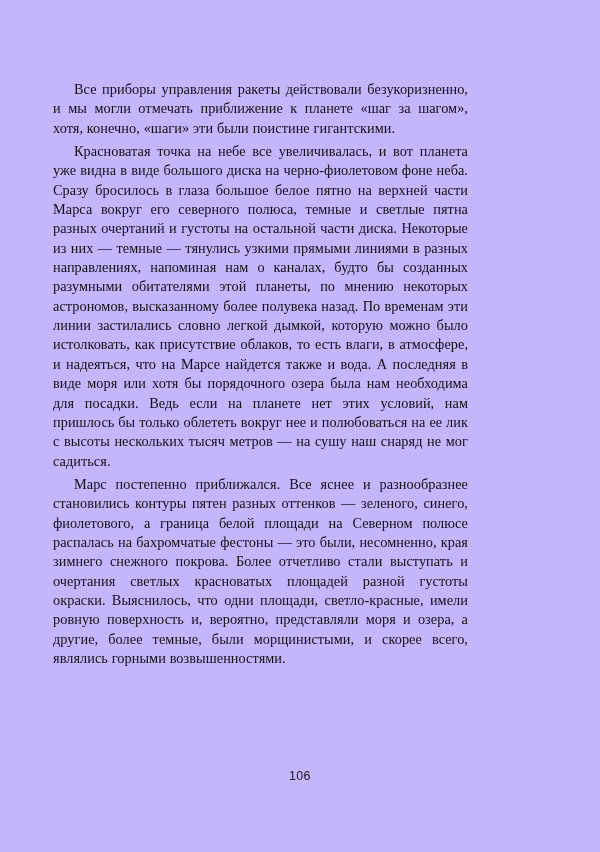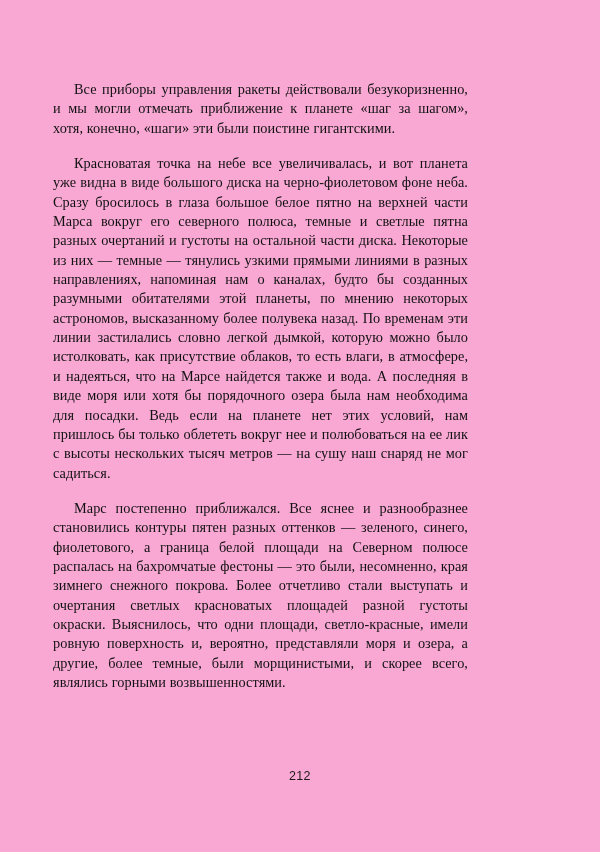--- a/index.html
+++ b/index.html
@@ -14,21 +14,21 @@
     position: relative;
     overflow: hidden;
     font-family: "Liberation Serif", "DejaVu Serif", serif;
     color: #111111;
     -webkit-font-smoothing: antialiased;
   }
 
   #book-page {
     position: absolute;
     inset: 0;
-    background: #f9a8d4;
+    background: #c4b5fd;
   }
 
   #text-column {
     position: absolute;
     left: 53px;
     top: 80px;
     width: 415px;
   }
 
   .para {
@@ -38,21 +38,21 @@
     text-indent: 21px;
     font-size: 14.3px;
     line-height: 19.35px;
     letter-spacing: 0.05px;
     word-spacing: 0.2px;
     hyphens: manual;
   }
 
   
   .para + .para {
-    margin-top: 16px;
+    margin-top: 4px;
   }
 
   #folio {
     position: absolute;
     left: 0;
     right: 0;
     top: 769px;
     text-align: center;
     font-family: "Liberation Sans", "DejaVu Sans", sans-serif;
     font-size: 12.5px;
@@ -64,15 +64,15 @@
 <body>
 
 <div id="book-page">
 
   <div id="text-column">
     <p class="para">Все приборы управления ракеты действовали безукоризненно, и мы могли отмечать приближение к планете «шаг за шагом», хотя, конечно, «шаги» эти были поистине гигантскими.</p>
     <p class="para">Красноватая точка на небе все увеличивалась, и вот планета уже видна в виде большого диска на черно-фиолетовом фоне неба. Сразу бросилось в глаза большое белое пятно на верхней части Марса вокруг его северного полюса, темные и светлые пятна разных очертаний и густоты на остальной части диска. Некоторые из них — темные — тянулись узкими прямыми линиями в разных направлениях, напоминая нам о каналах, будто бы созданных разумными обитателями этой планеты, по мнению некоторых астрономов, высказанному более полувека назад. По временам эти линии  застилались словно легкой дымкой, которую можно было истолковать, как присутствие облаков, то есть влаги, в атмосфере, и надеяться, что на Марсе найдется также и вода. А последняя в виде моря или хотя бы порядочного озера была нам необходима для посадки. Ведь если на планете нет этих условий, нам пришлось бы только облететь вокруг нее и полюбоваться на ее лик с высоты нескольких тысяч метров — на сушу наш снаряд не мог садиться.</p>
     <p class="para">Марс постепенно приближался. Все яснее и разнообразнее становились контуры пятен разных  оттенков — зеленого, синего, фиолетового, а граница белой площади на Северном полюсе распалась на бахромчатые фестоны — это были, несомненно, края зимнего снежного покрова. Более отчетливо стали выступать и очертания светлых красноватых площадей разной густоты окраски. Выяснилось, что одни площади, светло-красные, имели ровную поверхность и, вероятно, представляли моря и озера, а другие, более темные, были морщинистыми, и скорее всего, являлись горными возвышенностями.</p>
   </div>
 
-  <div id="folio">212</div>
+  <div id="folio">106</div>
 
 </div>
 
 </body></html>

